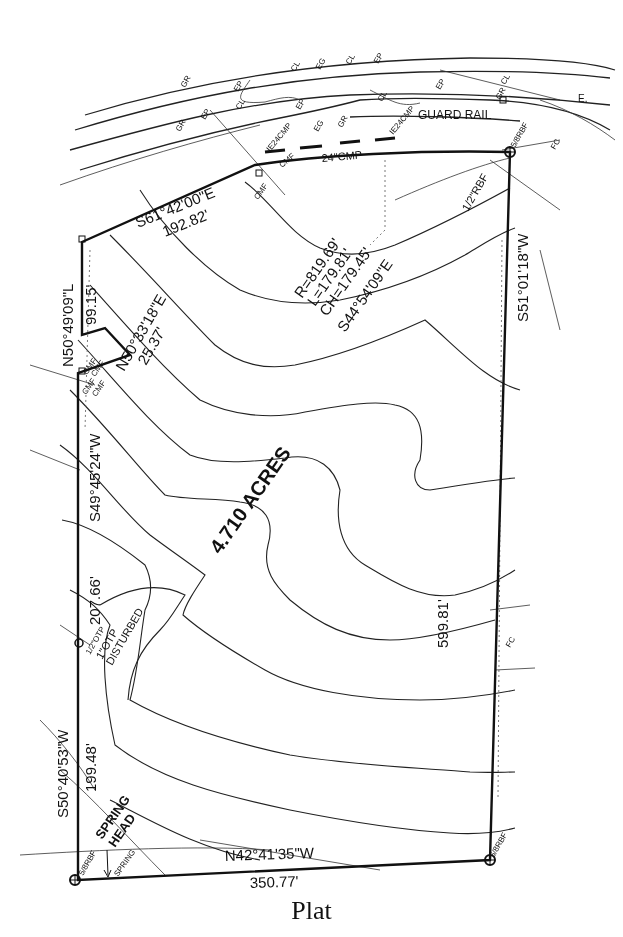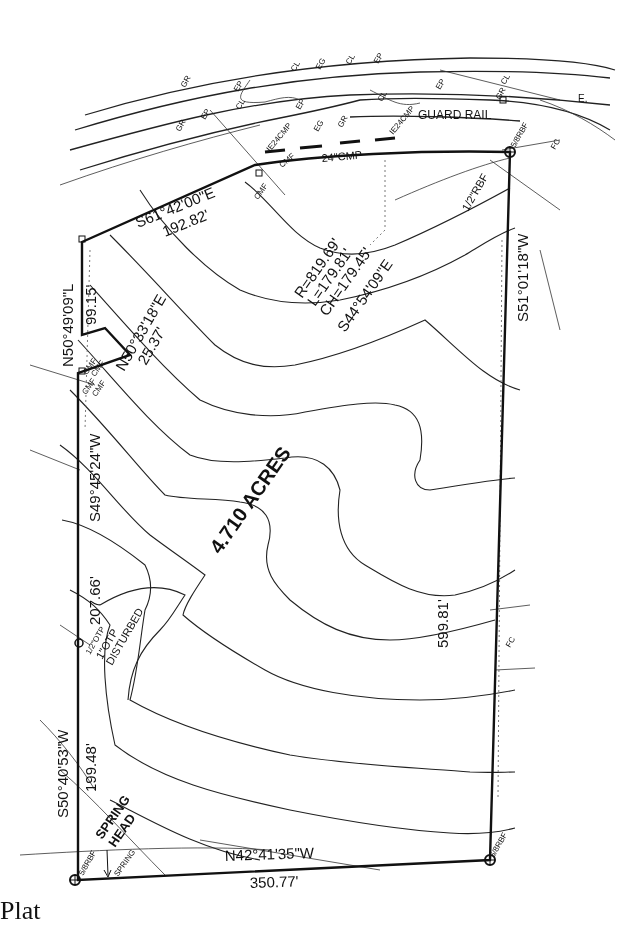--- a/index.html
+++ b/index.html
@@ -7,21 +7,21 @@
   #plat { position:absolute; left:0; top:0; width:623px; height:937px; }
   .lbl { font-family:"Liberation Sans", sans-serif; fill:#111; }
   .sm { font-size:8px; }
   .md { font-size:15px; }
   .lg { font-size:20px; font-weight:bold; }
   .contour { fill:none; stroke:#222; stroke-width:1.1; }
   .road { fill:none; stroke:#222; stroke-width:1.3; }
   .bound { fill:none; stroke:#111; stroke-width:2.4; }
   .thin { fill:none; stroke:#333; stroke-width:0.8; }
   .dash { fill:none; stroke:#555; stroke-width:0.8; stroke-dasharray:2 3; }
-  #caption { position:absolute; left:0; width:623px; top:896px; font-family:"Liberation Serif", serif; font-size:26px; color:#111; }
+  #caption { position:absolute; left:0; width:623px; top:896px; text-align:center; font-family:"Liberation Serif", serif; font-size:26px; color:#111; }
 </style>
 </head>
 <body>
 
 <svg id="plat" viewBox="0 0 623 937" xmlns="http://www.w3.org/2000/svg">
 
   <g>
     <path class="road" d="M85,115 C200,80 330,60 470,58 C540,58 590,62 615,70"></path>
     <path class="road" d="M75,130 C190,95 300,75 420,72 C500,70 560,72 610,78"></path>
     <path class="road" d="M70,150 C160,125 250,100 350,95 C430,92 520,95 610,105"></path>

